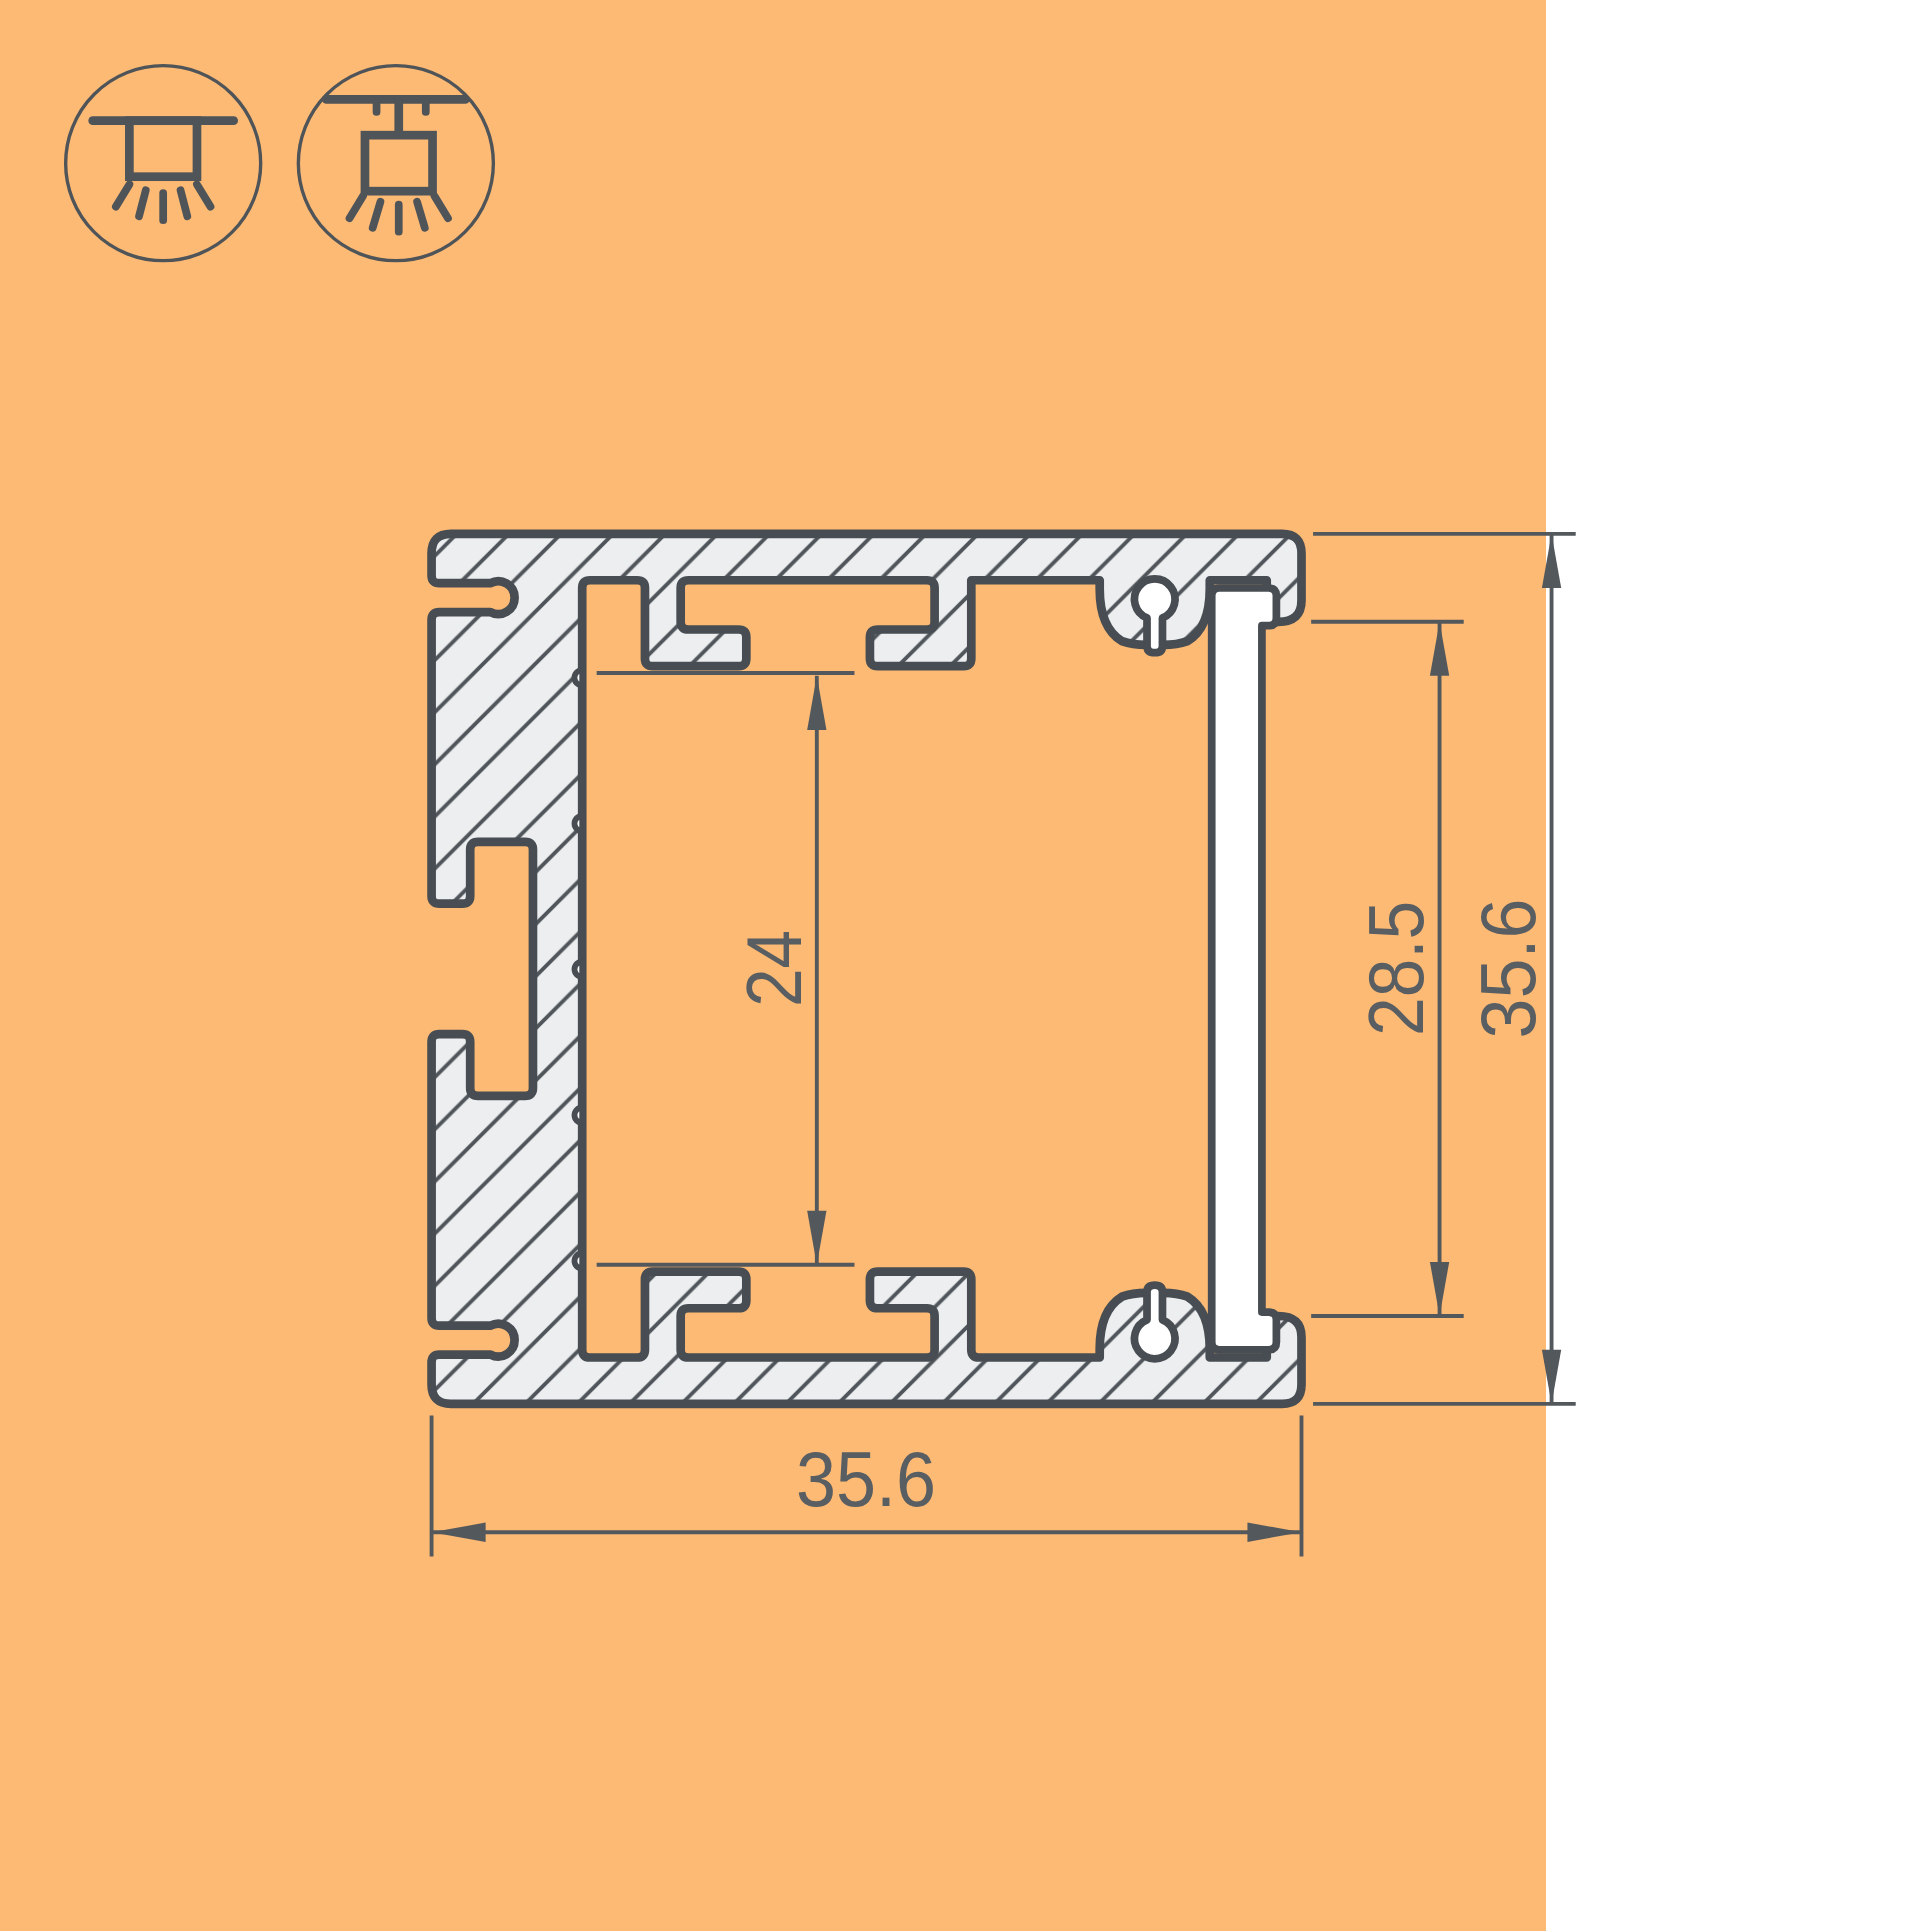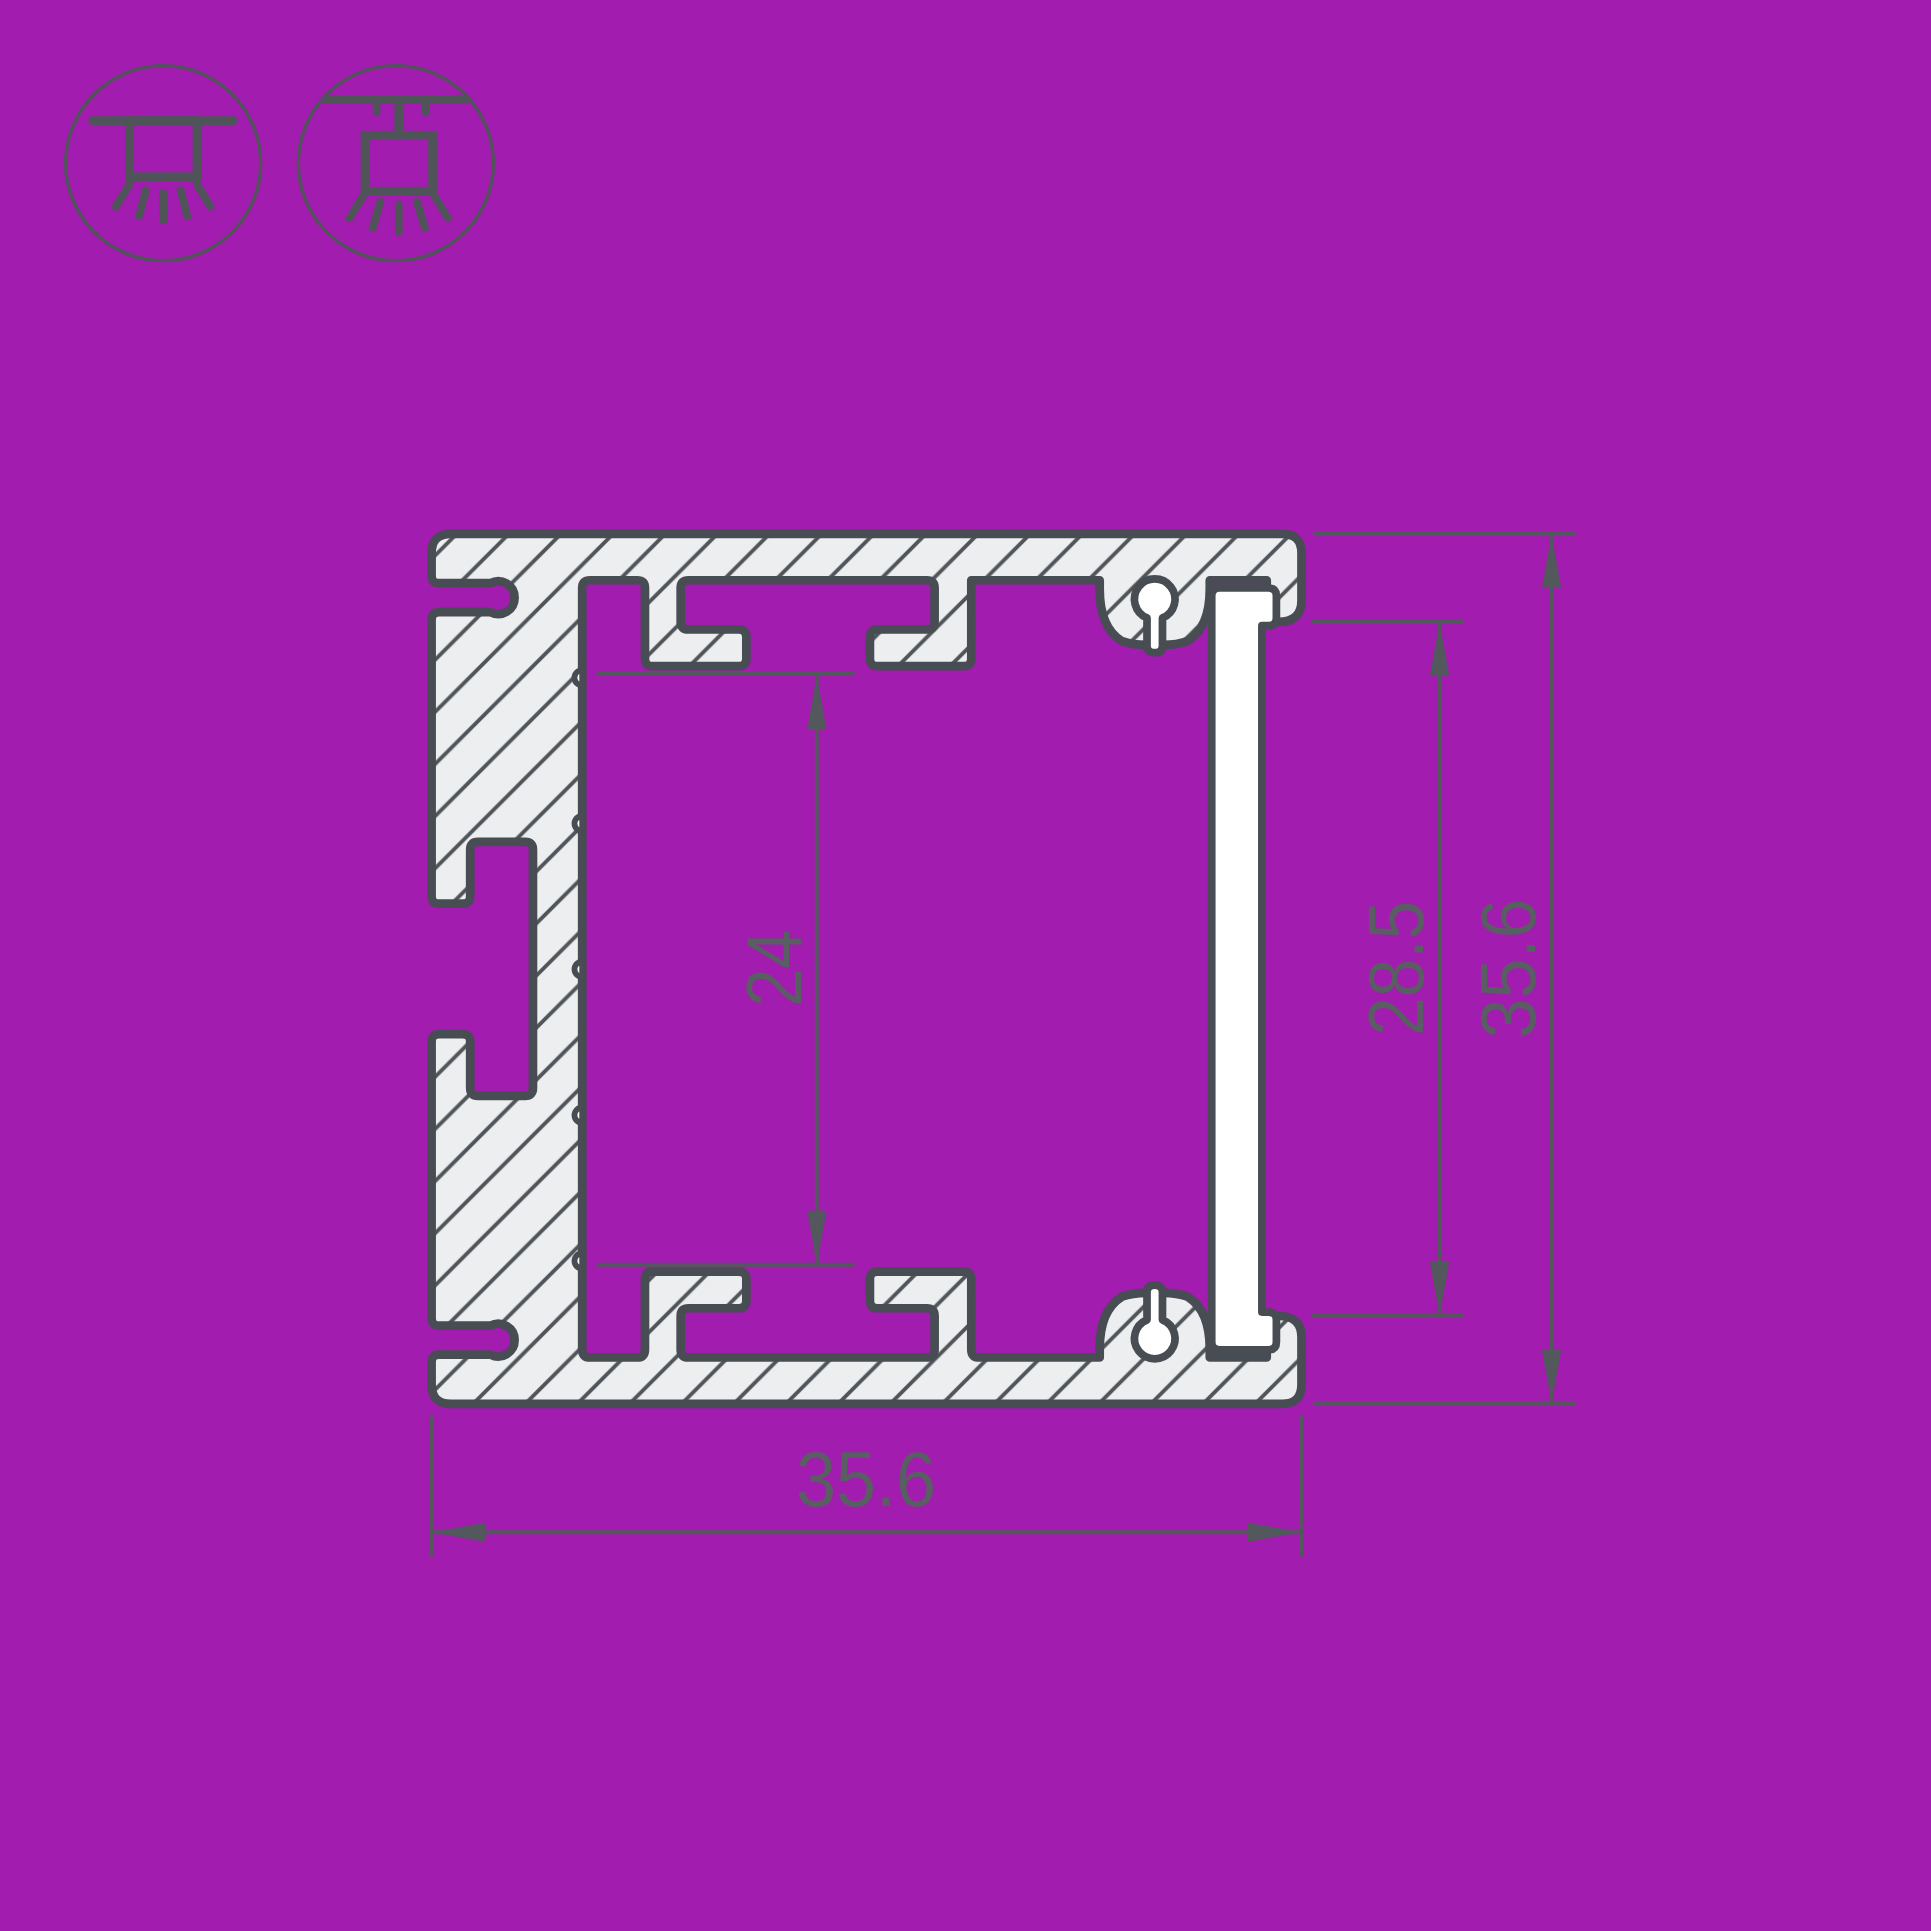--- a/index.html
+++ b/index.html
@@ -1,16 +1,16 @@
 <!DOCTYPE html>
 <html><head>
 <meta charset="utf-8">
 <style>
   html,body{margin:0;padding:0;background:#fff;}
-  .page{width:1931px;height:1931px;position:relative;background:#a21caf;
+  .page{width:1546px;height:1931px;position:relative;background:#fdba74;
         font-family:"Liberation Sans", sans-serif;}
   svg{display:block;}
   text{font-family:"Liberation Sans", sans-serif;}
 </style>
 </head>
 <body>
 
 <div class="page">
 <svg width="1931" height="1931" viewBox="0 0 2000 2000">
 

